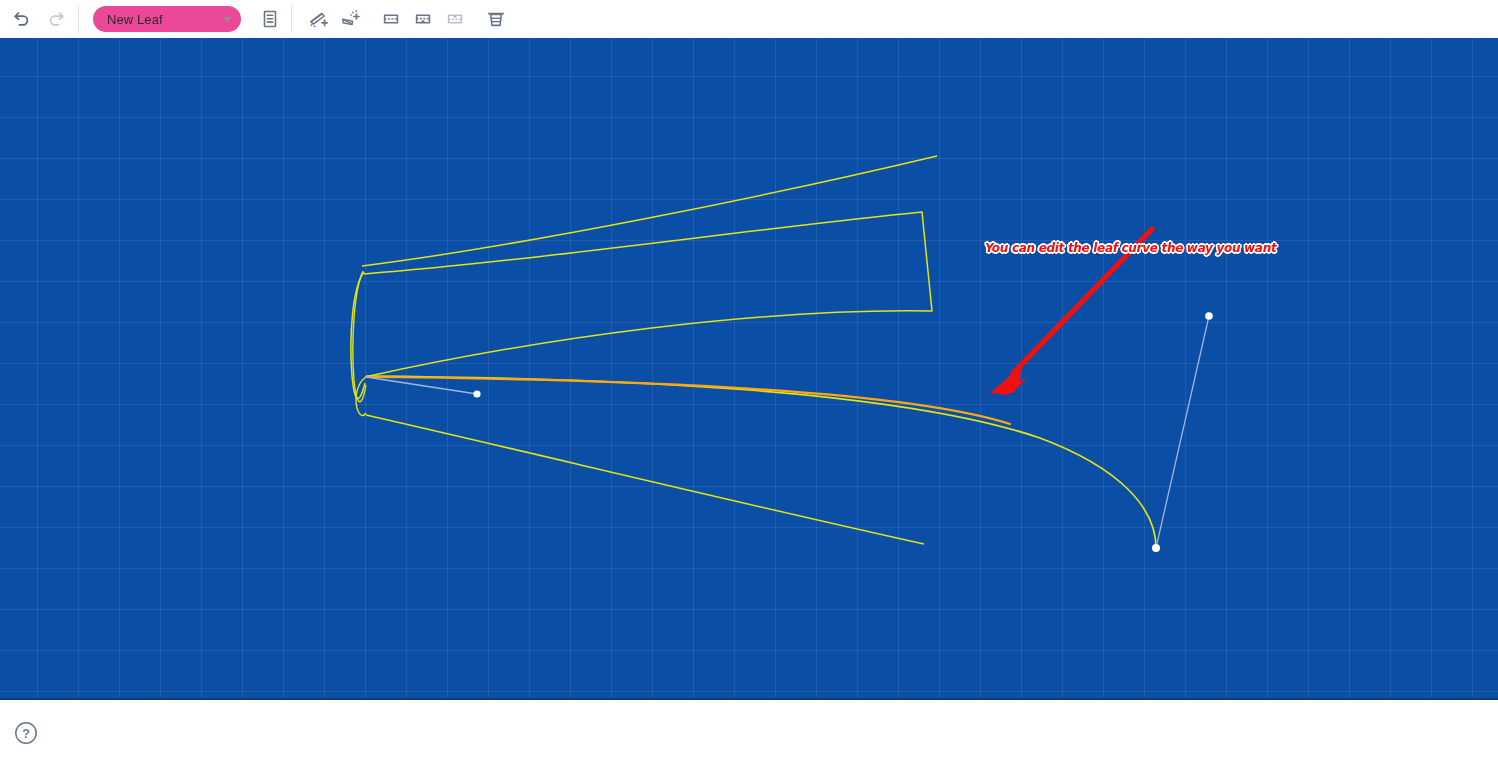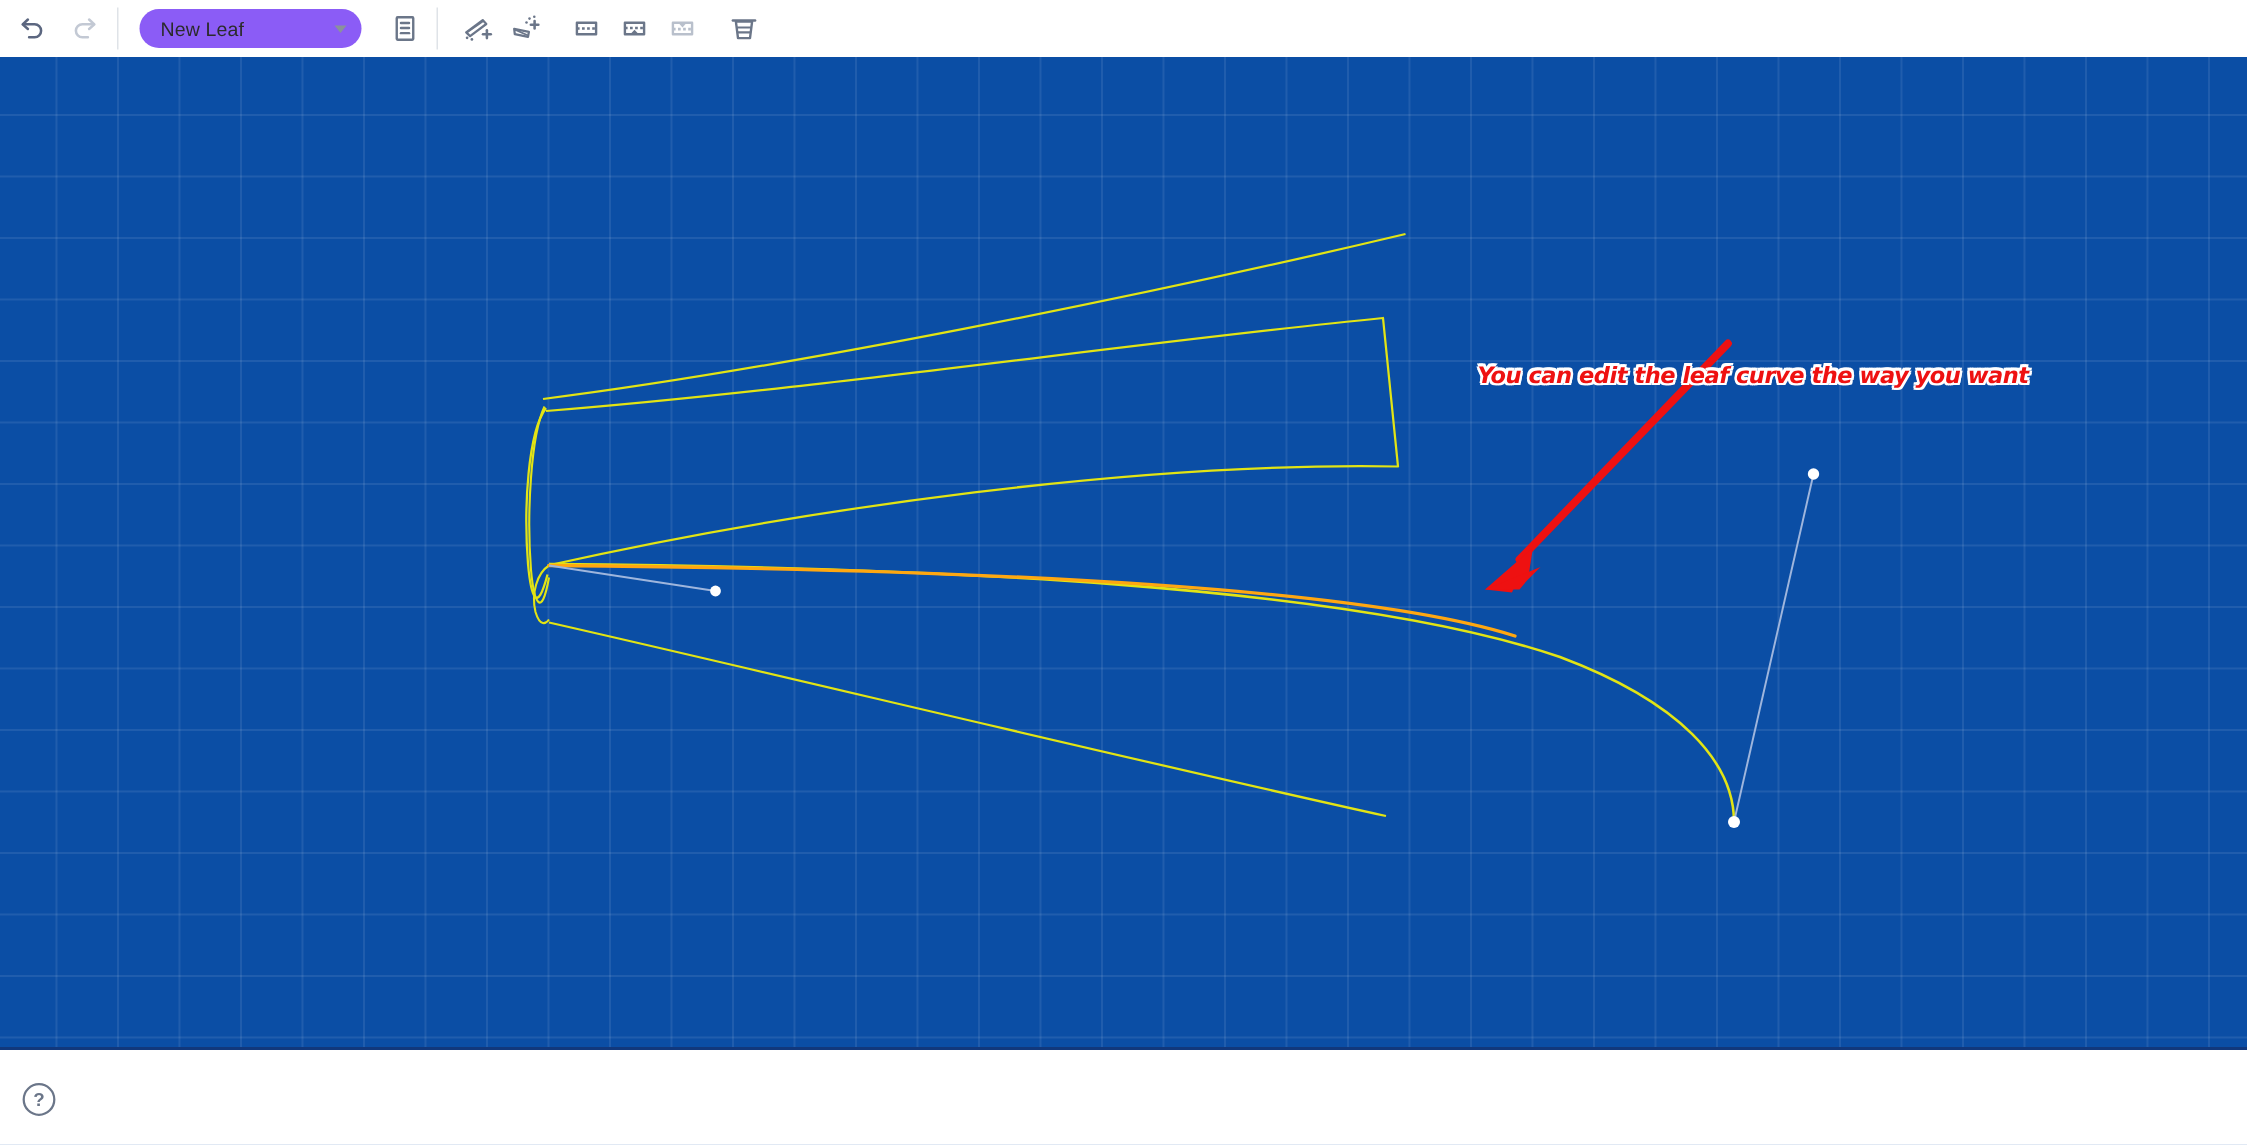--- a/index.html
+++ b/index.html
@@ -44,21 +44,21 @@
     background: #dfe3e8;
     margin: 0 6px;
   }
   #undo-btn { margin-left: 6px; }
   #redo-btn { margin-left: 6px; }
 
   
   #leaf-select {
     width: 148px;
     height: 26px;
-    background: #8b5cf6;
+    background: #ec4899;
     border-radius: 13px;
     display: flex;
     align-items: center;
     padding: 0 10px 0 14px;
     box-sizing: border-box;
     cursor: pointer;
     margin-left: 8px;
   }
   #leaf-select-label {
     flex: 1;
@@ -93,21 +93,21 @@
     border-bottom: 2px solid #11387c;
     box-sizing: border-box;
   }
   #canvas svg { display: block; }
 
   #annotation-text {
     position: absolute;
     left: 985px;
     top: 203px;
     font-family: "DejaVu Sans", sans-serif;
-    font-size: 15px;
+    font-size: 12px;
     font-weight: bold;
     font-style: italic;
     color: #ee1111;
     letter-spacing: -0.3px;
     white-space: nowrap;
     text-shadow:
       -1.4px -1.4px 0 #ffffff,  1.4px -1.4px 0 #ffffff,
       -1.4px  1.4px 0 #ffffff,  1.4px  1.4px 0 #ffffff,
        0   -1.6px 0 #ffffff,   0    1.6px 0 #ffffff,
       -1.6px  0   0 #ffffff,   1.6px  0   0 #ffffff;

